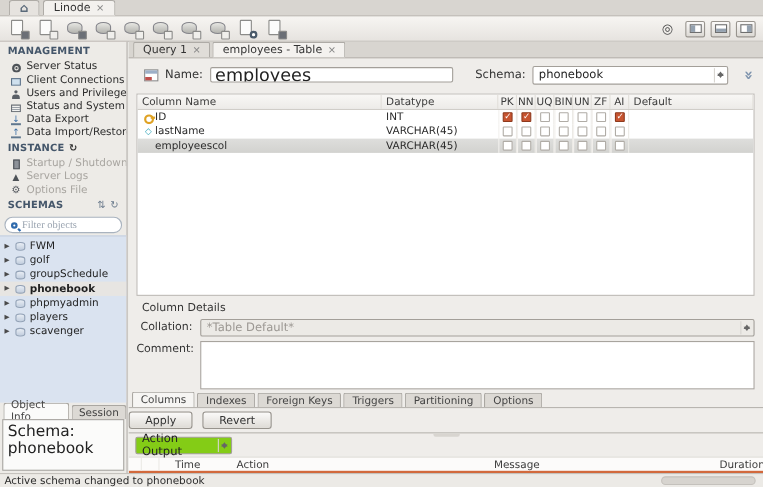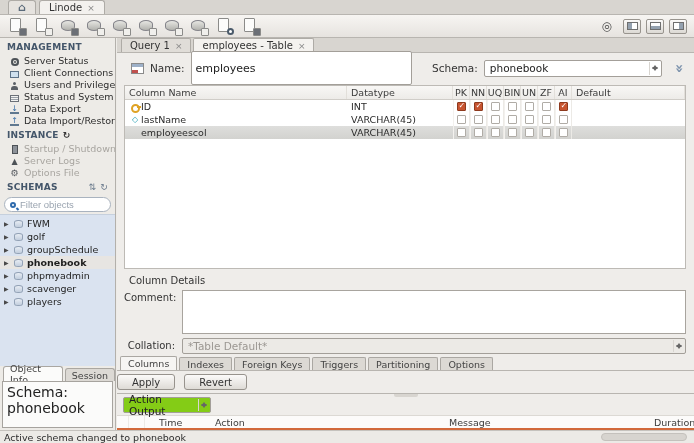--- a/index.html
+++ b/index.html
@@ -44,21 +44,21 @@
   .ic-varlist{width:9px;height:7px;border:1px solid #6b7077;background:repeating-linear-gradient(#f2f2f0 0 1px,#9aa0a8 1px 2px)}
   .ic-tray{width:9px;height:9px;border-bottom:2px solid #60788f;font-size:8px;line-height:7px;text-align:center;color:#3a6ea5}
   .ic-server{width:6px;height:9px;border:1px solid #4d5257;background:#8d9299}
   .ic-tri{font-size:8px;color:#4d5257;line-height:9px}
   .ic-gear{font-size:9px;color:#55595f;line-height:9px}
   .hdr-ic{font-size:9px;color:#6a7a8c;font-weight:normal}
   .hdr-icons-right{margin-left:auto;display:flex;gap:4px;padding-right:3px}
   .schemas-filter{margin:3px 4px 2px 4px;height:15px;background:#fff;border:1px solid #a9b3bf;border-radius:8px;display:flex;align-items:center;gap:4px;padding:0 5px;flex:none}
   .lens-ic{width:6px;height:6px;border:2px solid #2f6bad;border-radius:50%;position:relative;flex:none}
   .lens-ic::after{content:"";position:absolute;left:4px;top:4px;width:3px;height:2px;background:#2f6bad;transform:rotate(45deg)}
-  .schemas-filter input{border:none;outline:none;width:80px;font-size:9.5px;color:#555;background:transparent;font-family:Liberation Sans, sans-serif}
+  .schemas-filter input{border:none;outline:none;width:80px;font-size:9.5px;color:#555;background:transparent;font-family:Liberation Serif, serif}
   .schemas-filter input::placeholder{color:#9aa4b0}
   .schema-list{flex:1;background:#dae3f0;border-top:1px solid #c6d0dd;overflow:hidden;padding-top:2px}
   .schema-row{display:flex;align-items:center;gap:4px;height:13px;padding-left:4px;font-size:9.5px;color:#1e1e1e}
   .schema-row .exp{font-size:6px;color:#4a4a4a;width:6px;flex:none}
   .ic-db{width:9px;height:8px;background:linear-gradient(#e8edf4,#c2cede);border:1px solid #93a2b6;border-radius:4px/2.5px;flex:none}
   .schema-row.selected{background:#e7e5e2;font-weight:bold}
   .objinfo{flex:none;height:64px;display:flex;flex-direction:column}
   .oi-tabs{display:flex;align-items:flex-end;height:15px;padding-left:3px;gap:2px}
   .oi-tab{font-size:9.5px;padding:0 6px;border:1px solid #aaa7a2;border-bottom:none;border-radius:3px 3px 0 0;background:#dcd9d4;height:13px;display:flex;align-items:center;color:#444}
   .oi-tab.active{background:#fbfbfa;height:15px}
@@ -67,21 +67,21 @@
   
   .main{position:absolute;top:38px;left:117px;right:0;bottom:13px;display:flex;flex-direction:column;background:#efedea}
   .main-tabs{height:15px;background:#d8d5d0;border-bottom:1px solid #b8b5b0;display:flex;align-items:flex-end;padding-left:4px;flex:none}
   .main-tab{font-size:10px;height:14px;padding:0 8px;display:flex;align-items:center;gap:5px;border:1px solid #aeaba6;border-bottom:none;border-radius:2px 2px 0 0;background:#e0ddd8;margin-right:2px;color:#333}
   .main-tab.active{background:#f4f2ef}
   .name-row{height:30px;display:flex;align-items:center;padding:0 10px 0 14px;gap:6px;flex:none}
   .tbl-icon{width:13px;height:11px;border:1px solid #8a8a8a;background:#fff;position:relative;flex:none}
   .tbl-icon::before{content:"";position:absolute;left:0;right:0;top:0;height:3px;background:#9db0c8}
   .tbl-icon::after{content:"";position:absolute;left:0;bottom:0;width:6px;height:3px;background:#c0504d}
   .fld-label{font-size:10.5px;color:#333}
-  .text-input{height:34px;background:#fff;border:1px solid #a39f99;border-radius:2px;font-size:11px;padding:0 4px;font-family:inherit;color:#222;outline:none}
+  .text-input{height:14px;background:#fff;border:1px solid #a39f99;border-radius:2px;font-size:16px;padding:0 4px;font-family:inherit;color:#222;outline:none}
   .combo{position:relative;height:17px;background:#fff;border:1px solid #a39f99;border-radius:2px;display:flex;align-items:center;padding:0 16px 0 5px;font-size:10.5px;color:#222}
   .combo .spin{position:absolute;right:1px;top:1px;bottom:1px;width:11px;display:flex;flex-direction:column;align-items:center;justify-content:center;gap:2px;border-left:1px solid #d8d5d0}
   .spin .up{width:0;height:0;border:3px solid transparent;border-bottom:4px solid #666;margin-bottom:-2px}
   .spin .dn{width:0;height:0;border:3px solid transparent;border-top:4px solid #666;margin-top:-2px}
   .chevs{display:inline-block;transform:rotate(90deg);font-size:14px;font-weight:bold;color:#7d93ad;margin-left:8px;letter-spacing:-1px}
 
   .grid-wrap{margin:2px 8px 0 7px;height:184px;background:#fff;border:1px solid #bdbab5;font-size:9.5px;flex:none;overflow:hidden}
   .grid-header{display:flex;height:14px;background:linear-gradient(#f8f7f5,#edebe8);border-bottom:1px solid #d0cdc8;color:#3c3c3c}
   .gh-cell{padding:1px 4px;border-right:1px solid #e2dfda;overflow:hidden;white-space:nowrap}
   .c-name{width:222px;flex:none}
@@ -296,26 +296,26 @@
           <span>phonebook</span>
         </div>
       <div class="schema-row">
           <span class="exp">▶</span>
           <span class="ic-db"></span>
           <span>phpmyadmin</span>
         </div>
       <div class="schema-row">
           <span class="exp">▶</span>
           <span class="ic-db"></span>
+          <span>players</span>
+        </div>
+      <div class="schema-row">
+          <span class="exp">▶</span>
+          <span class="ic-db"></span>
           <span>scavenger</span>
-        </div>
-      <div class="schema-row">
-          <span class="exp">▶</span>
-          <span class="ic-db"></span>
-          <span>players</span>
         </div>
     </div>
     <div class="objinfo">
       <div class="oi-tabs">
         <div class="oi-tab active">Object Info</div>
         <div class="oi-tab">Session</div>
       </div>
       <div class="oi-panel">Schema: phonebook</div>
     </div>
   </div>
@@ -452,32 +452,32 @@
         <div class="gr-cell c-chk">
             <span class="chkbox"></span>
           </div>
         <div class="gr-cell c-def"></div>
       </div>
     </div>
 
     <div class="details">
       <div class="details-title">Column Details</div>
       <div class="form-row">
-        <span class="form-label">Comment:</span>
-        <textarea class="comment-box" style=""></textarea>
-      </div>
-      <div class="form-row">
         <span class="form-label">Collation:</span>
         <div class="combo disabled">
           <span>*Table Default*</span>
           <span class="spin">
               <i class="up"></i>
               <i class="dn"></i>
             </span>
         </div>
+      </div>
+      <div class="form-row">
+        <span class="form-label">Comment:</span>
+        <textarea class="comment-box" style=""></textarea>
       </div>
     </div>
 
     <div class="bottom-tabs">
       <div class="b-tab active">Columns</div>
       <div class="b-tab">Indexes</div>
       <div class="b-tab">Foreign Keys</div>
       <div class="b-tab">Triggers</div>
       <div class="b-tab">Partitioning</div>
       <div class="b-tab">Options</div>

